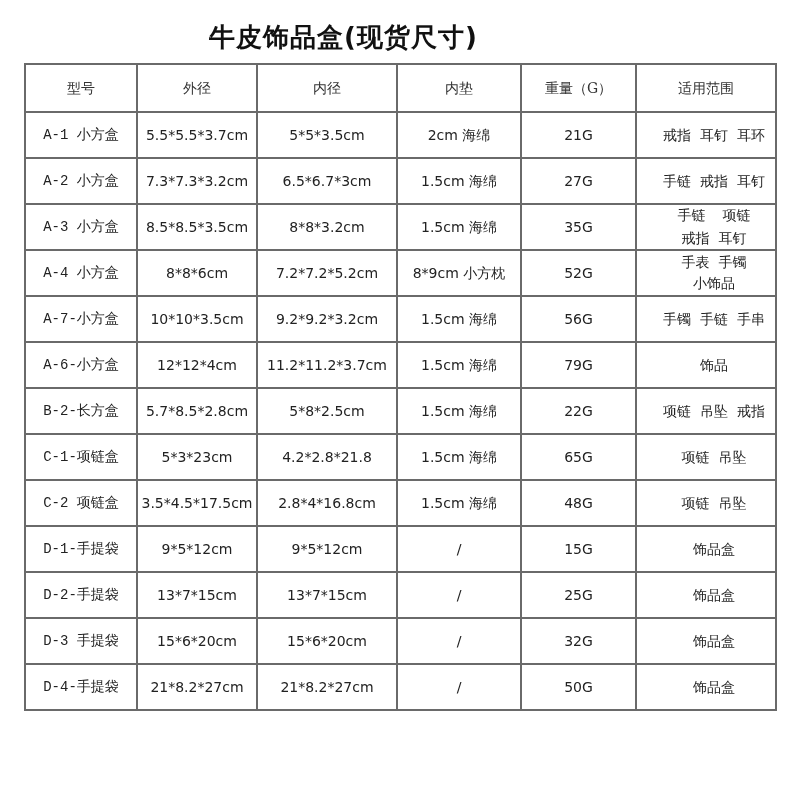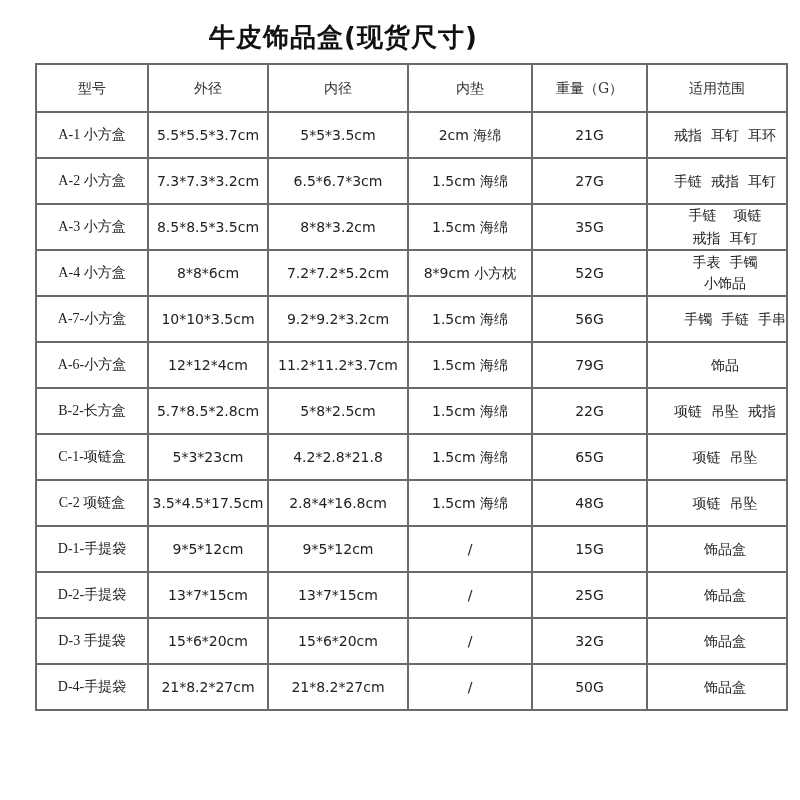--- a/index.html
+++ b/index.html
@@ -1,26 +1,26 @@
 <!DOCTYPE html>
 <html><head>
 <meta charset="utf-8">
 <style>
   html, body { margin: 0; padding: 0; background: #ffffff; }
   body { width: 800px; height: 800px; position: relative; overflow: hidden;
          font-family: "DejaVu Sans", "Liberation Sans", sans-serif; color: #222; }
   .title { position: absolute; top: 20px; left: 0; width: 687px; text-align: center;
            font-size: 26px; font-weight: bold; color: #111; letter-spacing: 1px; }
-  table.spec { position: absolute; left: 35px; top: 63px; border-collapse: collapse;
+  table.spec { position: absolute; left: 24px; top: 63px; border-collapse: collapse;
                table-layout: fixed; width: 751px; }
   table.spec td, table.spec th { border: 2px solid #6a6a6a; text-align: center;
                vertical-align: middle; height: 44px; padding: 0; font-size: 14px;
                font-weight: normal; color: #222; line-height: 22px; }
   table.spec th { height: 46px; font-family: "DejaVu Serif", "Liberation Serif", serif; color: #333; }
-  td.cn { font-family: Liberation Serif, serif; }
+  td.cn { font-family: Liberation Mono, monospace; }
   td.scope { font-family: "DejaVu Serif", "Liberation Serif", serif; font-size: 14px; line-height: 21px; }
   .line { display: block; margin-left: 16px; }
 </style>
 </head>
 <body>
 
 <div class="title">牛皮饰品盒(现货尺寸)</div>
 
 <table class="spec">
   <colgroup>
@@ -84,21 +84,21 @@
           <span class="line" style="white-space: pre; font-family: Liberation Serif, serif;">小饰品</span>
         </td>
       </tr>
       <tr>
         <td class="cn">A-7-小方盒</td>
         <td>10*10*3.5cm</td>
         <td>9.2*9.2*3.2cm</td>
         <td>1.5cm 海绵</td>
         <td>56G</td>
         <td class="scope">
-          <span class="line" style="white-space: pre; text-align: right;">手镯  手链  手串</span>
+          <span class="line" style="white-space: pre;">手镯  手链  手串</span>
         </td>
       </tr>
       <tr>
         <td class="cn">A-6-小方盒</td>
         <td>12*12*4cm</td>
         <td>11.2*11.2*3.7cm</td>
         <td>1.5cm 海绵</td>
         <td>79G</td>
         <td class="scope">
           <span class="line" style="white-space: pre;">饰品</span>

